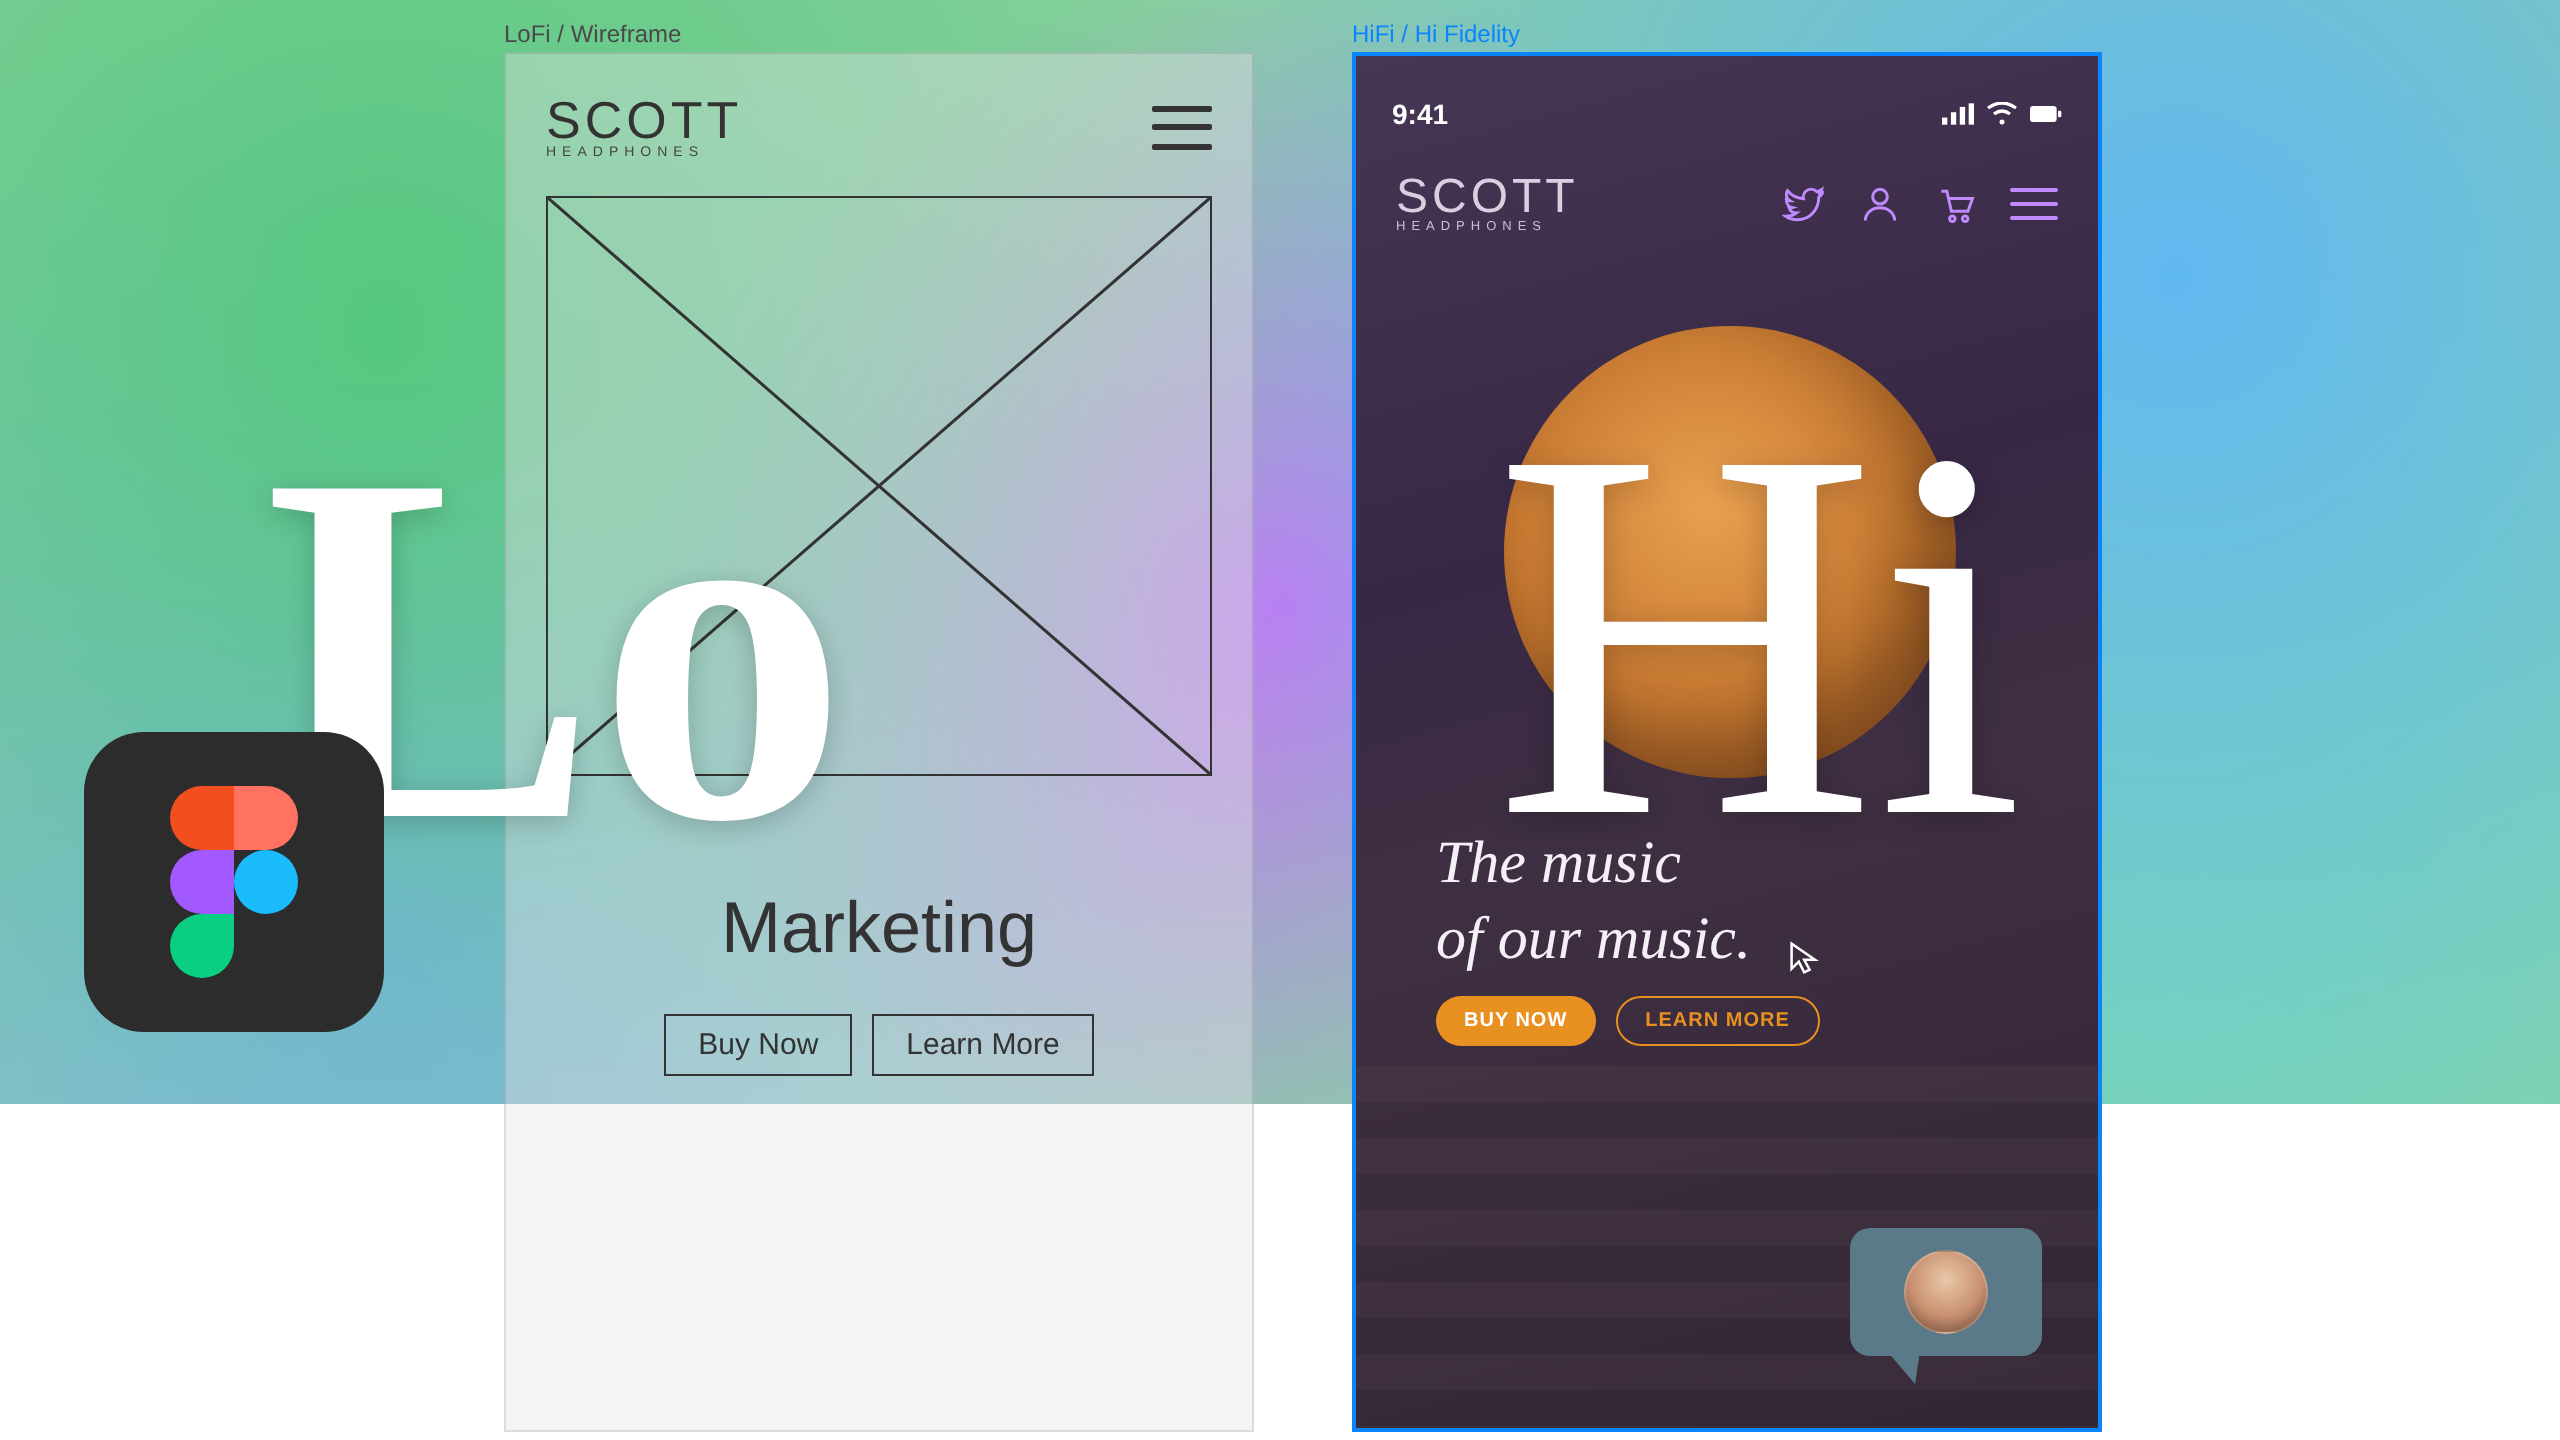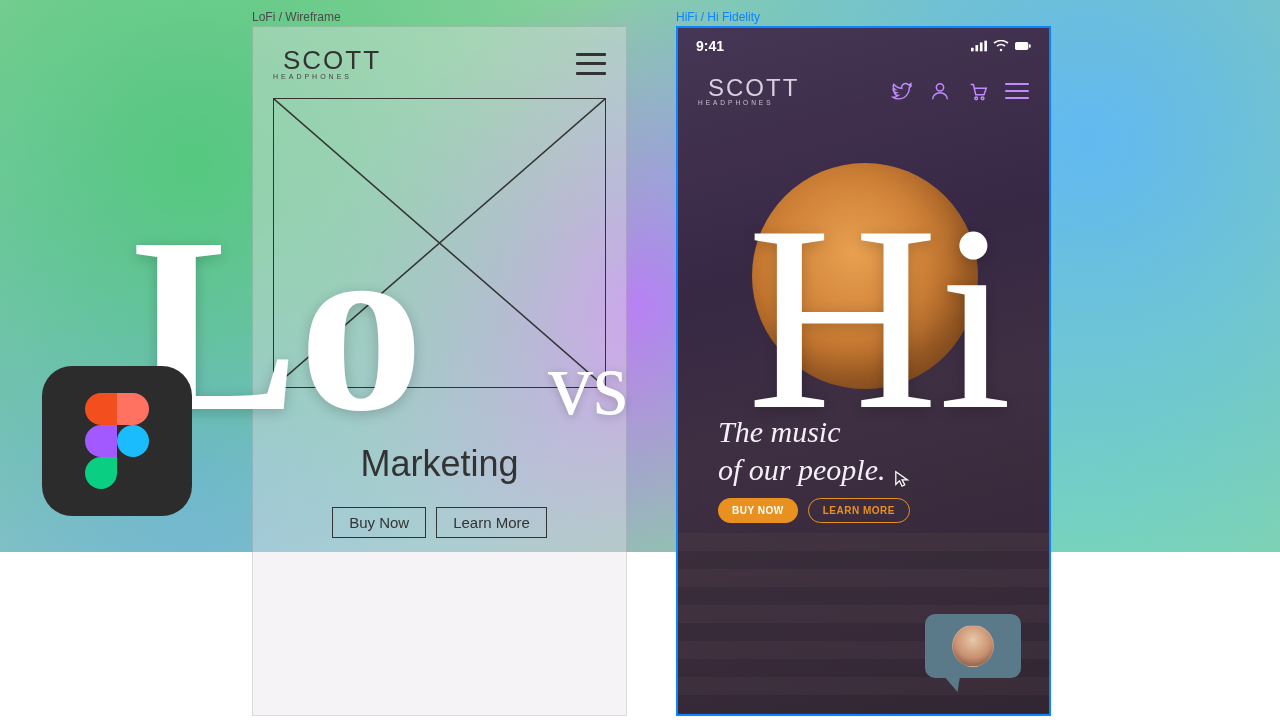--- a/index.html
+++ b/index.html
@@ -23,21 +23,21 @@
 
   
   .lofi-frame {
     position: absolute; left: 252px; top: 26px; width: 375px; height: 690px;
     background: rgba(230,225,230,0.4);
     border: 1px solid rgba(0,0,0,0.1);
     padding: 20px;
   }
   .lofi-header { display: flex; justify-content: space-between; align-items: center; margin-bottom: 18px; }
   .brand { line-height: 1; }
-  .brand-name { font-family: 'Arial Narrow', Arial, sans-serif; font-stretch: condensed; font-size: 26px; letter-spacing: 2px; color: #333; font-weight: 300; margin-left: 10px; }
+  .brand-name { font-family: 'Arial Narrow', Arial, sans-serif; font-stretch: condensed; font-size: 26px; letter-spacing: 2px; color: #333; font-weight: 300; }
   .brand-sub { font-size: 7px; letter-spacing: 3px; color: #444; }
   .hamburger { width: 30px; height: 22px; display: flex; flex-direction: column; justify-content: space-between; }
   .hamburger span { display: block; height: 3px; background: #333; border-radius: 1px; }
 
   .img-placeholder {
     width: 100%; height: 290px; border: 1.5px solid #333; position: relative;
   }
   .img-placeholder svg { position: absolute; inset: 0; width: 100%; height: 100%; }
 
   .lofi-heading { text-align: center; font-size: 36px; font-weight: 400; color: #333; margin-top: 54px; line-height: 1.2; }
@@ -52,21 +52,21 @@
   
   .hifi-frame {
     position: absolute; left: 676px; top: 26px; width: 375px; height: 690px;
     border: 2px solid #0a84ff;
     background:
       linear-gradient(rgba(40,25,55,0.55), rgba(40,25,55,0.55)),
       linear-gradient(165deg, #6b5a7a 0%, #4a3a55 35%, #5a4a50 55%, #3a3030 100%);
     color: #fff;
     overflow: hidden;
   }
-  .statusbar { display: flex; justify-content: space-between; align-items: center; padding: 10px 18px 6px; font-size: 14px; font-weight: 600; }
+  .statusbar { display: flex; justify-content: space-between; align-items: center; padding: 21px 18px 6px; font-size: 14px; font-weight: 600; }
   .status-right { display: flex; gap: 6px; align-items: center; }
   .status-right svg { width: 16px; height: 12px; }
 
   .hifi-header { display: flex; justify-content: space-between; align-items: center; padding: 16px 20px 0; }
   .hifi-brand .brand-name { color: #d8d0e0; font-size: 24px; }
   .hifi-brand .brand-sub { color: #c8c0d0; font-size: 6.5px; }
   .hifi-icons { display: flex; gap: 16px; align-items: center; }
   .hifi-icons svg { width: 22px; height: 22px; stroke: #c18bff; fill: none; stroke-width: 1.6; }
   .hifi-ham { width: 24px; height: 16px; display: flex; flex-direction: column; justify-content: space-between; }
   .hifi-ham span { height: 2px; background: #c18bff; border-radius: 1px; }
@@ -224,42 +224,41 @@
             <span></span>
           </div>
       </div>
     </div>
 
     <div class="stairs"></div>
     <div class="hero-circle"></div>
 
     <div class="hifi-heading">
       <span>The music</span>
-      <span>of our people.</span>
+      <span>of our music.</span>
     </div>
 
     <div class="hifi-buttons">
       <button class="btn-primary">BUY NOW</button>
       <button class="btn-secondary">LEARN MORE</button>
     </div>
 
     <div class="cursor">
       <svg viewBox="0 0 20 20">
           <path d="M2 2 L2 16 L6 12 L9 18 L12 16.5 L9 11 L15 11 Z" fill="none" stroke="#fff" stroke-width="1.4"></path>
         </svg>
     </div>
 
     <div class="chat-bubble">
       <div class="avatar"></div>
     </div>
   </div>
 
   <div class="overlay">
     <div class="big-lo">Lo</div>
-    <div class="big-vs">vs</div>
     <div class="big-hi">Hi</div>
   </div>
 
   <div class="figma-badge">
     <div class="figma-logo">
       <div class="fshape f1"></div>
         <div class="fshape f2"></div>
       <div class="fshape f3"></div>
         <div class="fshape f4"></div>
       <div class="fshape f5"></div>

